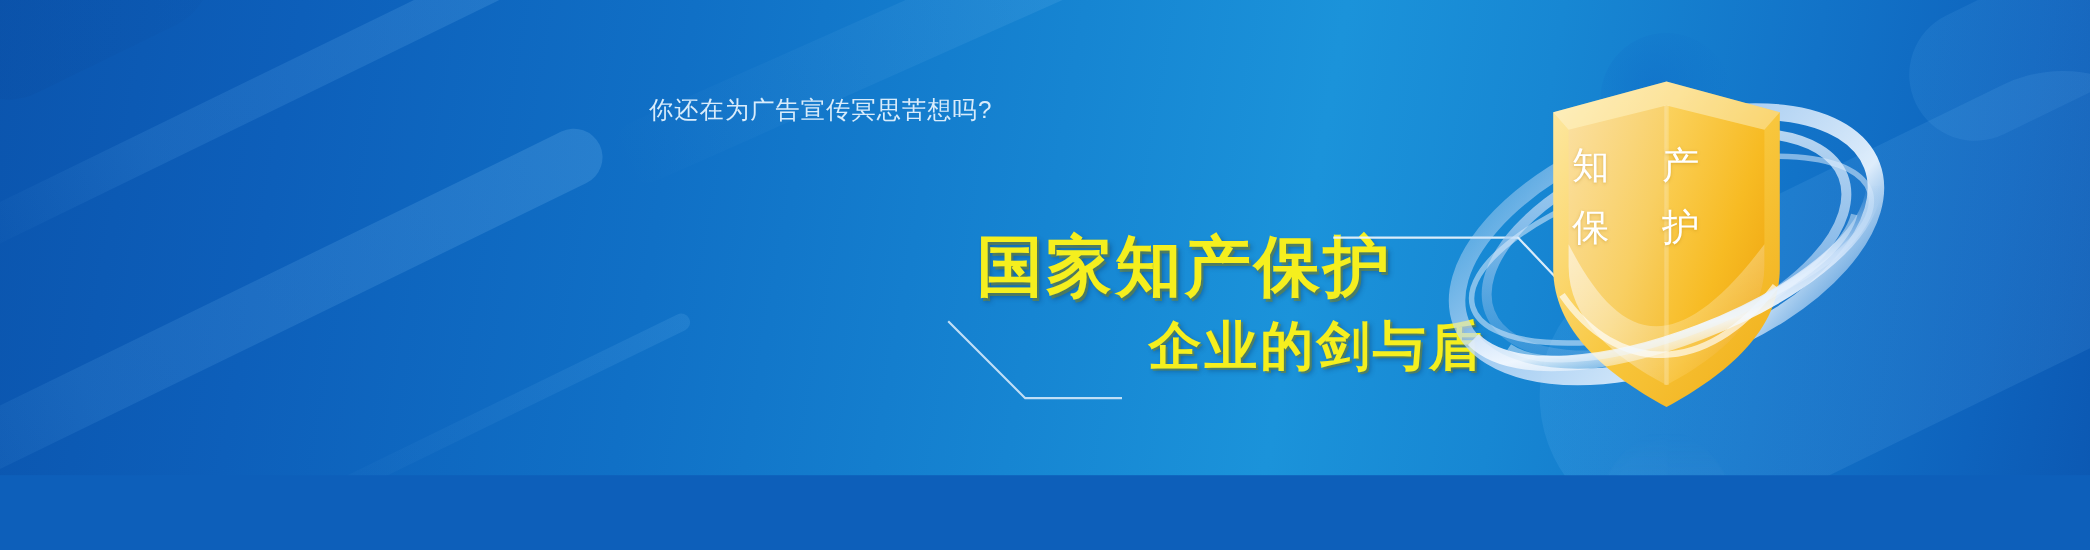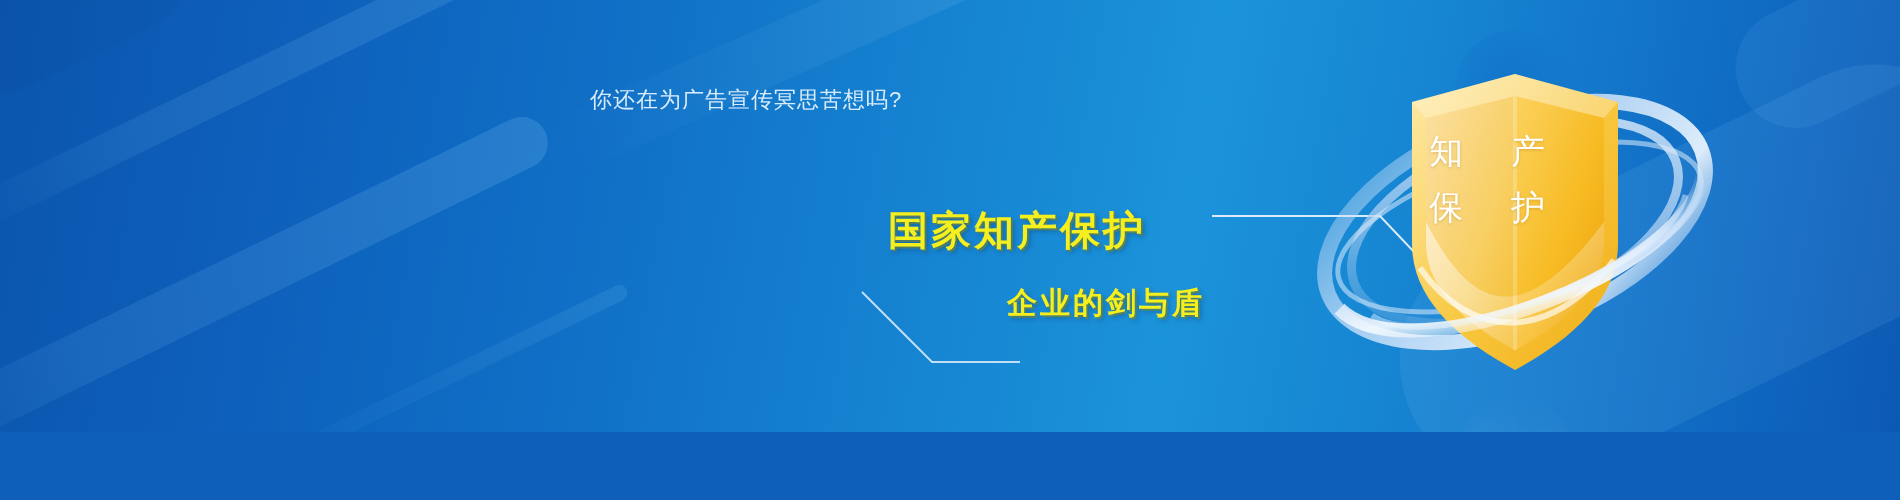--- a/index.html
+++ b/index.html
@@ -69,27 +69,27 @@
     position:absolute;left:590px;top:73px;
     font-size:22px;line-height:54px;color:#d9ecfb;
     letter-spacing:1px;white-space:nowrap;
   }
   .subtext .line{display:block;}
   .subtext .line2{margin-top:2px;}
 
   
   .headline1{
     position:absolute;left:888px;top:203px;
-    font-size:40px;font-weight:bold;letter-spacing:3px;
+    font-size:60px;font-weight:bold;letter-spacing:3px;
     color:#f5ef1e;white-space:nowrap;
     text-shadow:2px 2px 0 rgba(150,140,0,.45), 3px 3px 5px rgba(0,35,80,.35);
   }
   .headline2{
-    position:absolute;left:1007px;top:283px;
-    font-size:30px;font-weight:bold;letter-spacing:3px;
+    position:absolute;left:1044px;top:283px;
+    font-size:48px;font-weight:bold;letter-spacing:3px;
     color:#f5ef1e;white-space:nowrap;
     text-shadow:2px 2px 0 rgba(150,140,0,.45), 3px 3px 5px rgba(0,35,80,.35);
   }
 
   
   .deco{position:absolute;left:0;top:0;width:1900px;height:500px;pointer-events:none;}
 
   
   .shield-wrap{
     position:absolute;left:1352px;top:62px;width:330px;height:400px;

